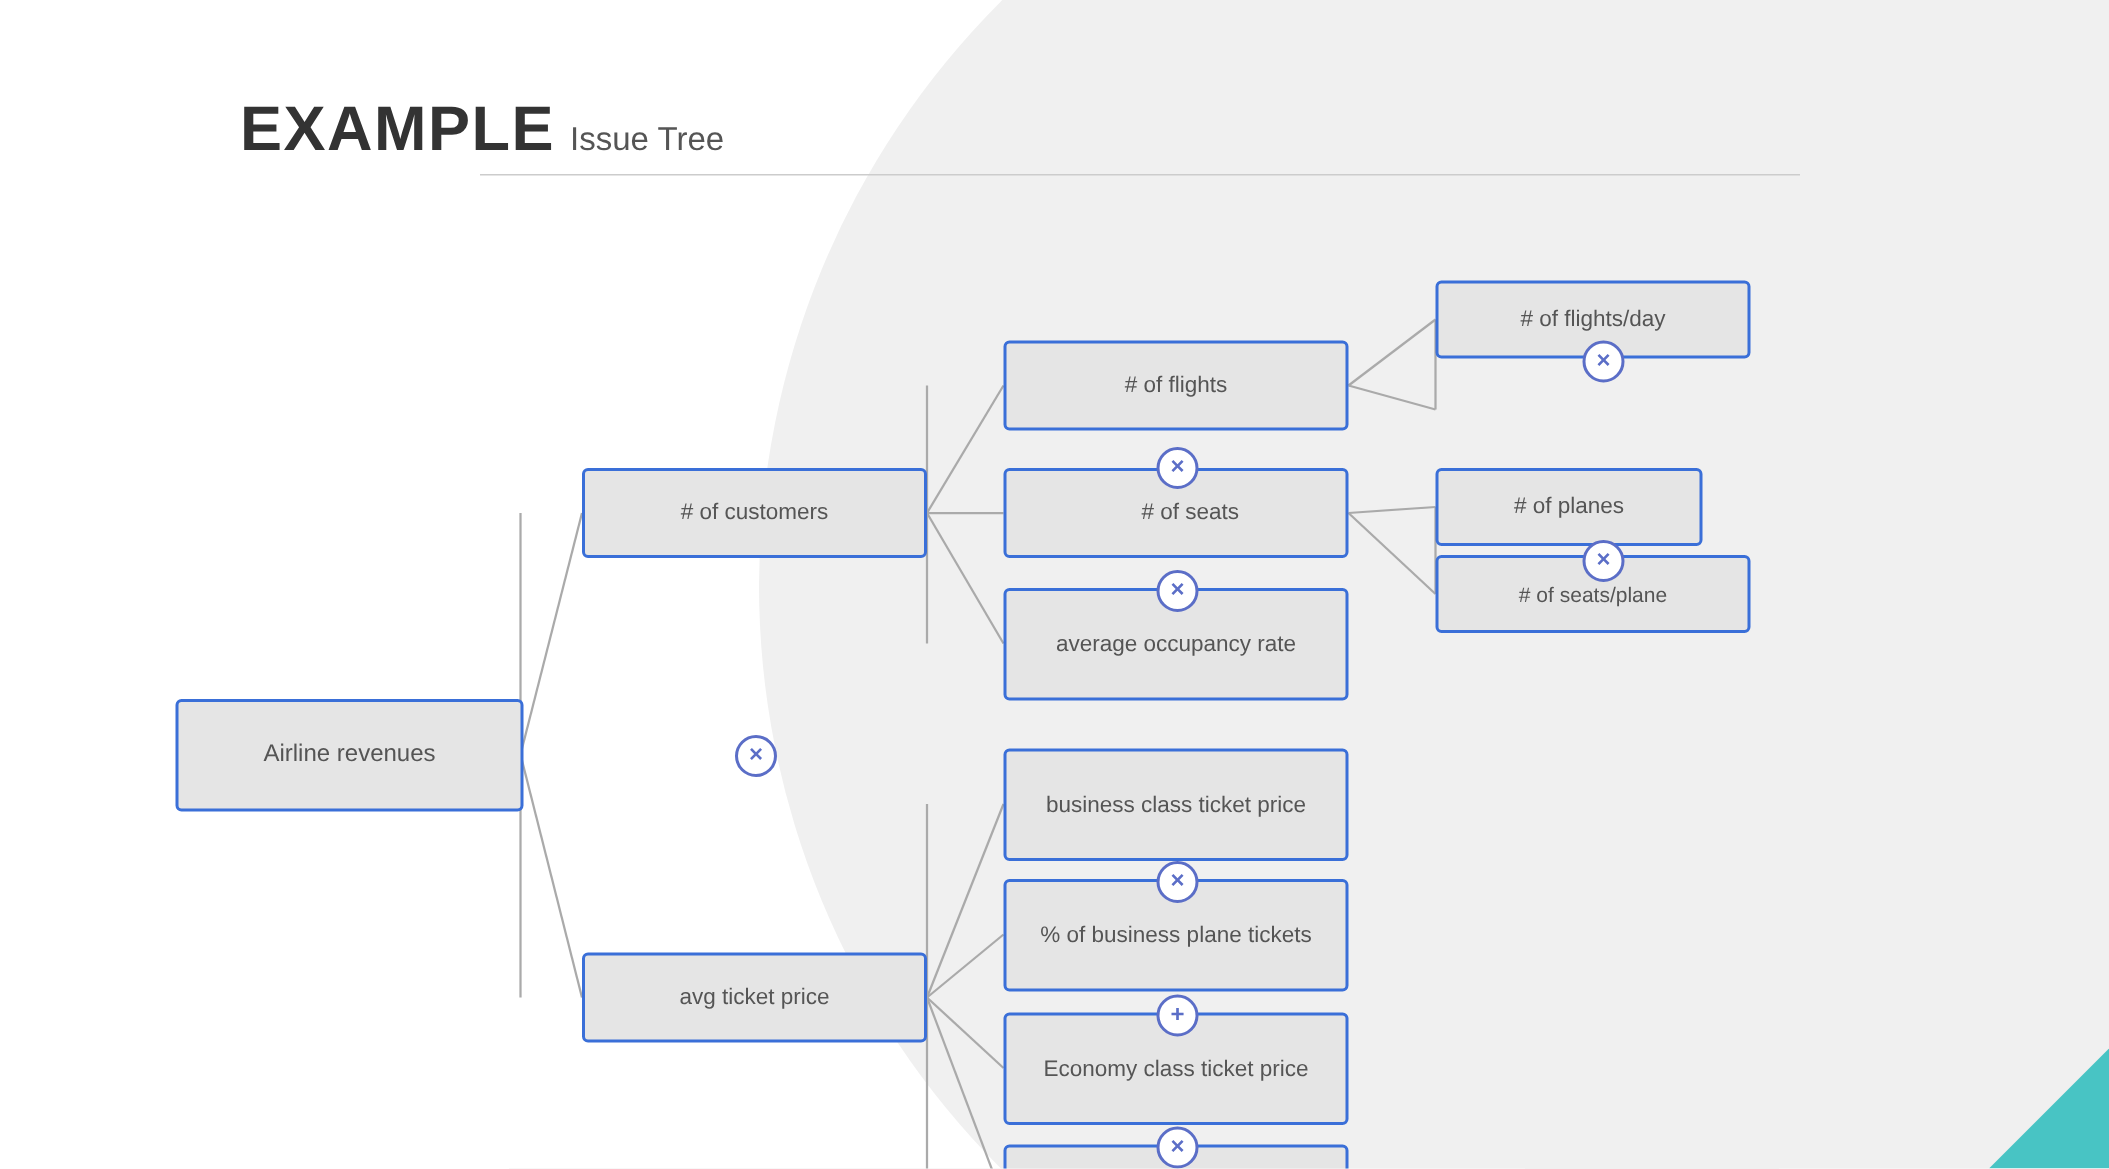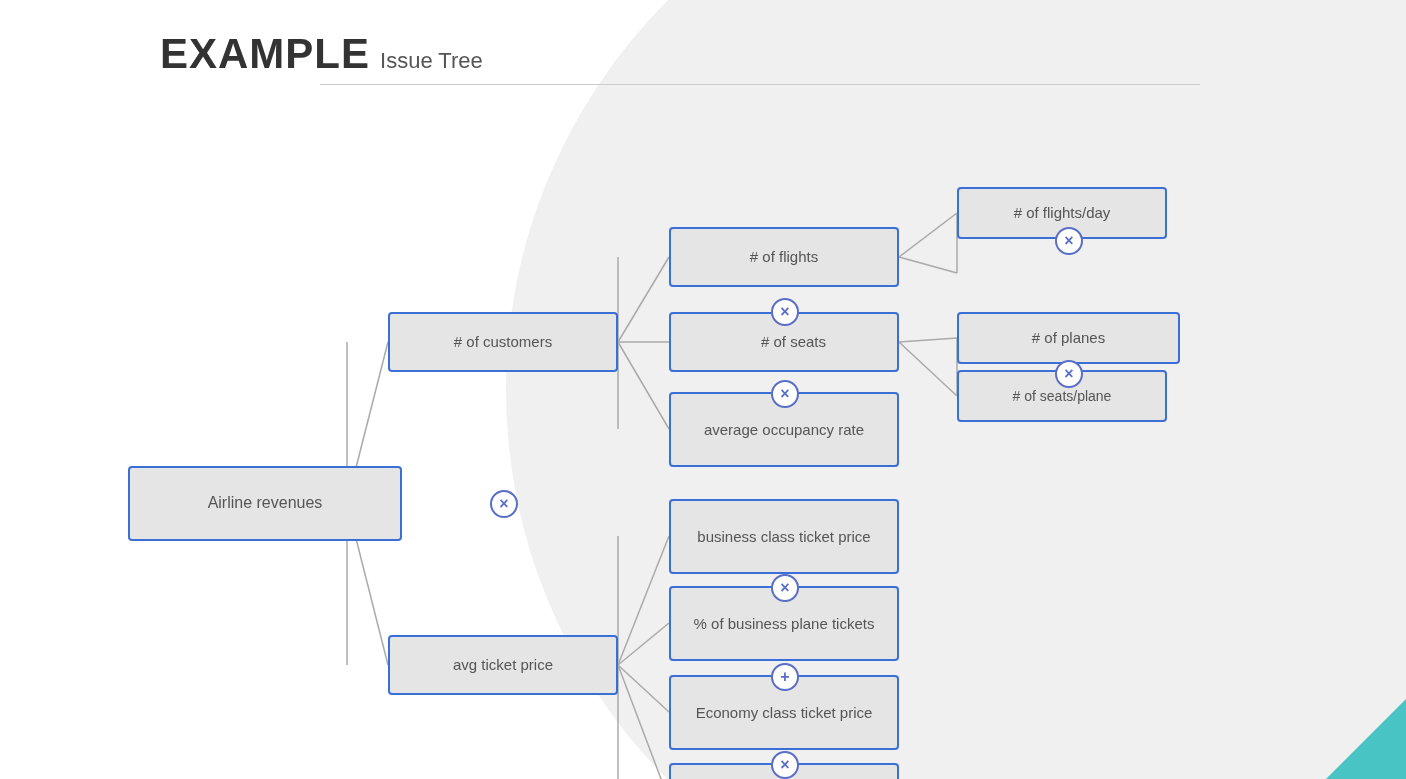--- a/index.html
+++ b/index.html
@@ -117,21 +117,21 @@
     }
   </style>
 </head>
 <body>
 
 <div class="bg-circle"></div>
 
 <div class="content">
 
   <div class="header">
-    <div style="display:flex; align-items:baseline;">
+    <div style="display:flex; align-items:baseline;margin-top:32px;">
       <span class="header-title">EXAMPLE</span>
       <span class="header-subtitle">Issue Tree</span>
     </div>
     <div class="header-line"></div>
   </div>
 
   <div class="tree-container">
 
     <svg class="tree-svg">
 
@@ -165,21 +165,21 @@
 
       <line x1="957" y1="113" x2="957" y2="173" stroke="#aaa" stroke-width="1.5"></line>
 
       <line x1="957" y1="238" x2="957" y2="296" stroke="#aaa" stroke-width="1.5"></line>
 
       <line x1="618" y1="436" x2="618" y2="700" stroke="#aaa" stroke-width="1.5"></line>
 
       <line x1="347" y1="242" x2="347" y2="565" stroke="#aaa" stroke-width="1.5"></line>
     </svg>
 
-    <div class="box" style="left:117px; top:366px; width:274px; height:75px; font-size:16px;margin-left:11px;">
+    <div class="box" style="left:117px; top:366px; width:232px; height:75px; font-size:16px;">
       <span>Airline revenues</span>
     </div>
 
     <div class="box" style="left:388px; top:212px; width:230px; height:60px; font-size:15px;">
       <span># of customers</span>
     </div>
 
     <div class="box" style="left:388px; top:535px; width:230px; height:60px; font-size:15px;">
       <span>avg ticket price</span>
     </div>
@@ -210,21 +210,21 @@
 
     <div class="box" style="left:669px; top:663px; width:230px; height:75px; font-size:15px;">
       
     </div>
 
     <div class="box" style="left:957px; top:87px; width:210px; height:52px; font-size:15px;">
       <span># of flights/day</span>
     </div>
 
 
-    <div class="box" style="left:957px; top:212px; width:223px; height:52px; font-size:15px;align-items:center;">
+    <div class="box" style="left:957px; top:212px; width:178px; height:52px; font-size:15px;align-items:center;">
       <span># of planes</span>
     </div>
 
     <div class="box" style="left:957px; top:270px; width:210px; height:52px; font-size:14px;">
       <span># of seats/plane</span>
     </div>
 
     <div class="op-circle" style="left:490px; top:390px;">
       <span>×</span>
     </div>

